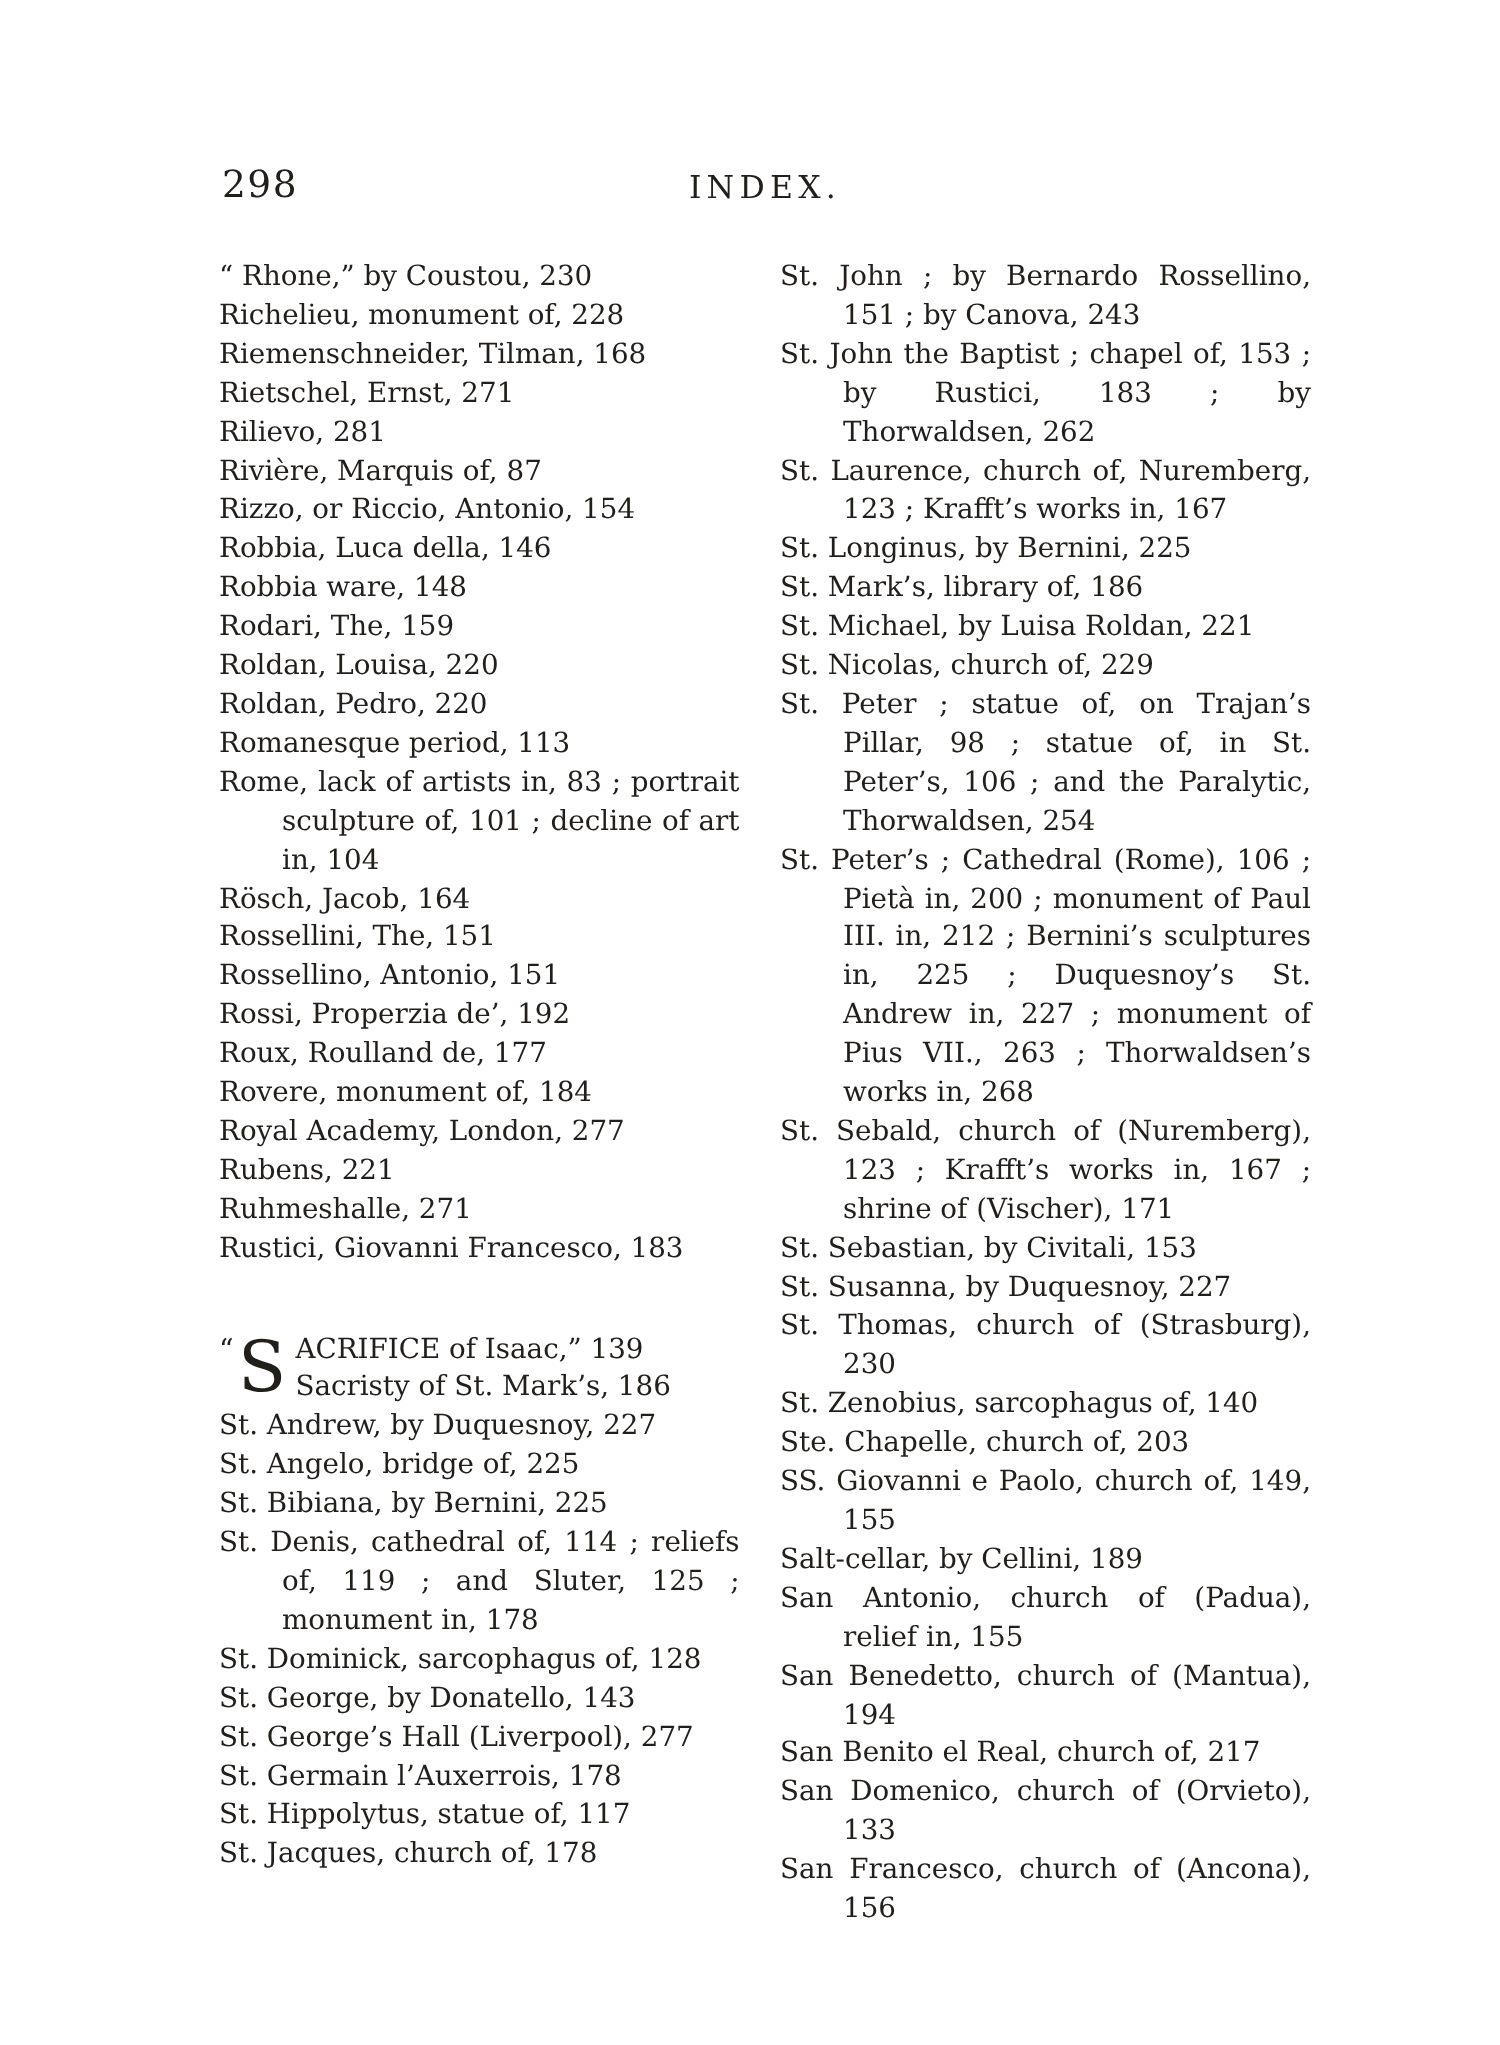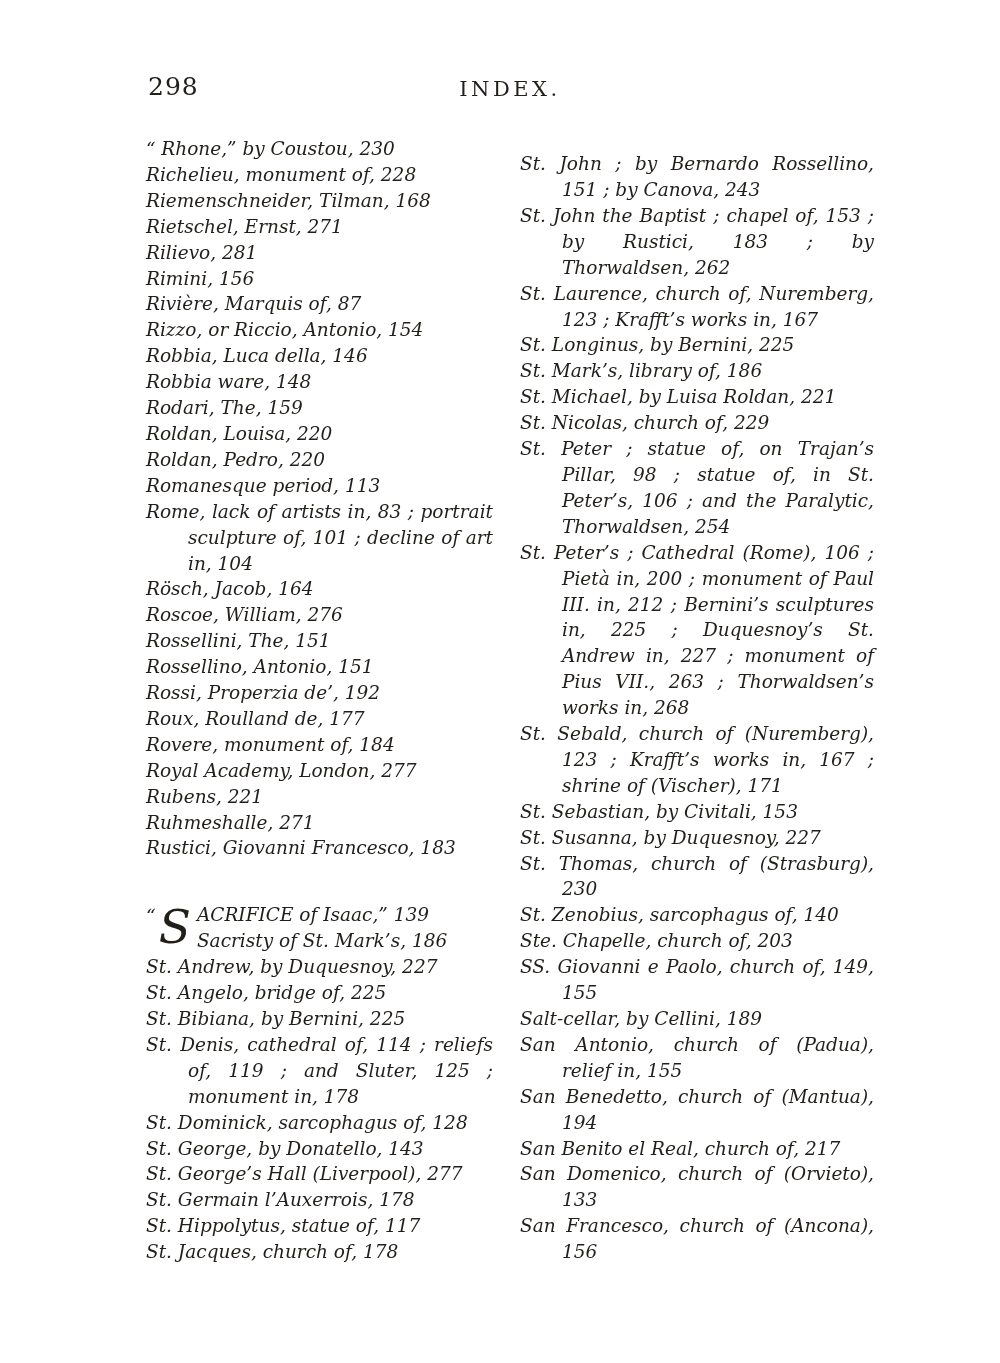--- a/index.html
+++ b/index.html
@@ -10,33 +10,33 @@
   * { margin: 0; padding: 0; box-sizing: border-box; }
   html, body { background: var(--paper); }
   body {
     width: 1000px;
     height: 1363px;
     color: var(--ink);
     font-family: "DejaVu Serif", "Liberation Serif", serif;
     font-size: 18.5px;
     -webkit-font-smoothing: antialiased;
   }
-  .page { padding: 72px 126px 0 146px; }
+  .page { padding: 108px 126px 0 146px; }
 
   .page-header { position: relative; height: 36px; margin-bottom: 28px; }
   .page-number {
     position: absolute; left: 2px; top: 0;
     font-size: 25px; letter-spacing: 1px;
   }
   .page-title {
     position: absolute; left: 0; right: 0; top: 5px;
     text-align: center; font-size: 21px; letter-spacing: 3.5px;
   }
 
-  .columns { display: flex; align-items: flex-end; font-style: italic; }
+  .columns { display: flex; align-items: flex-start; }
   .col-left { width: 347px; flex: 0 0 347px; }
   .col-right { flex: 1; }
   .divider {
     width: 1px; flex: 0 0 1px;
     margin: 4px 13px 2px 13px;
     background: repeating-linear-gradient(
       to bottom,
       var(--rule) 0px, var(--rule) 16px,
       rgba(46,43,39,0.25) 16px, rgba(46,43,39,0.25) 20px
     );
@@ -76,32 +76,30 @@
 
   <div class="columns">
 
     <div class="col col-left">
       <div class="entries">
           <div class="entry">“ Rhone,” by Coustou, 230</div>
           <div class="entry">Richelieu, monument of, 228</div>
           <div class="entry">Riemenschneider, Tilman, 168</div>
           <div class="entry">Rietschel, Ernst, 271</div>
           <div class="entry">Rilievo, 281</div>
-          <div class="entry">Rimini, 156</div>
           <div class="entry">Rivière, Marquis of, 87</div>
           <div class="entry">Rizzo, or Riccio, Antonio, 154</div>
           <div class="entry">Robbia, Luca della, 146</div>
           <div class="entry">Robbia ware, 148</div>
           <div class="entry">Rodari, The, 159</div>
           <div class="entry">Roldan, Louisa, 220</div>
           <div class="entry">Roldan, Pedro, 220</div>
           <div class="entry">Romanesque period, 113</div>
           <div class="entry">Rome, lack of artists in, 83 ; portrait sculpture of, 101 ; decline of art in, 104</div>
           <div class="entry">Rösch, Jacob, 164</div>
-          <div class="entry">Roscoe, William, 276</div>
           <div class="entry">Rossellini, The, 151</div>
           <div class="entry">Rossellino, Antonio, 151</div>
           <div class="entry">Rossi, Properzia de’, 192</div>
           <div class="entry">Roux, Roulland de, 177</div>
           <div class="entry">Rovere, monument of, 184</div>
           <div class="entry">Royal Academy, London, 277</div>
           <div class="entry">Rubens, 221</div>
           <div class="entry">Ruhmeshalle, 271</div>
           <div class="entry">Rustici, Giovanni Francesco, 183</div>
         </div>

